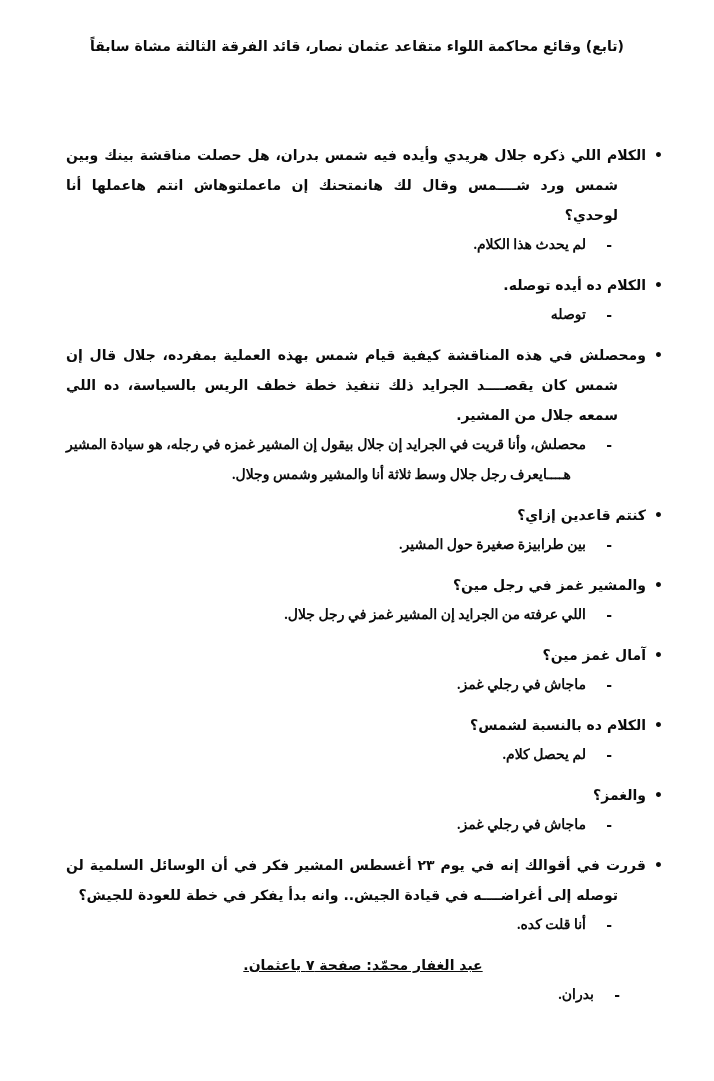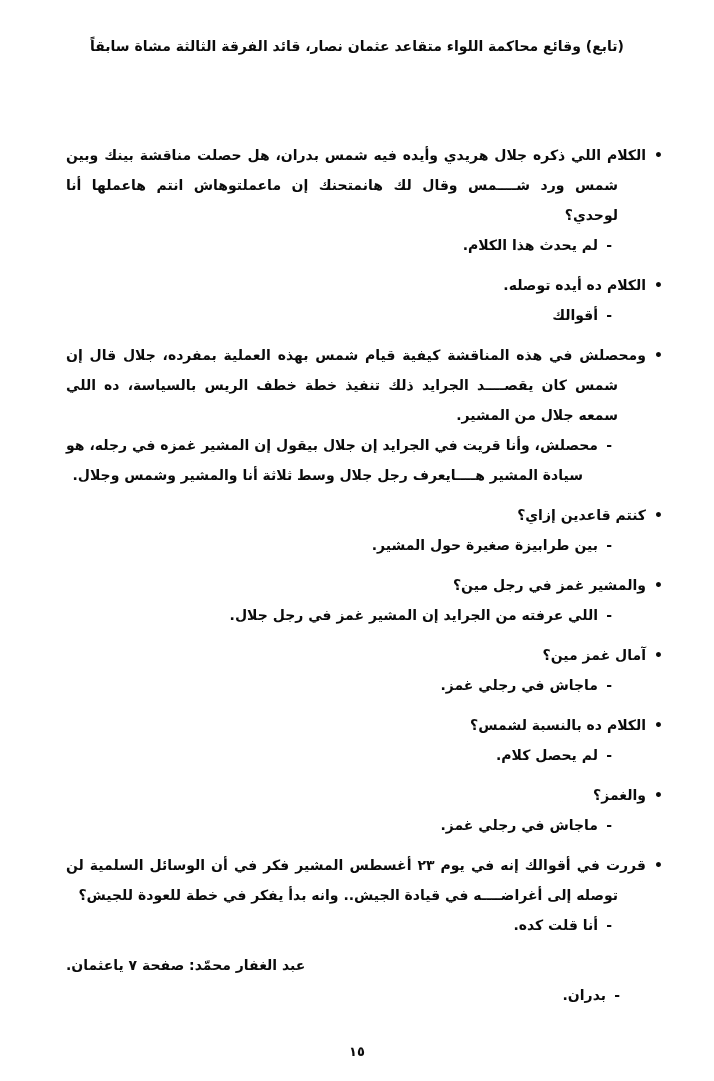--- a/index.html
+++ b/index.html
@@ -32,22 +32,22 @@
     padding:0 54px 0 66px;
     font-size:14px; line-height:30px;
   }
   .qa { margin-bottom:10px; }
   .qline { position:relative; }
   .bullet { position:absolute; right:-3px; top:0; }
   .qtext { margin-right:14px; padding-right:28px; text-indent:-28px; text-align:justify; }
   .aline { position:relative; margin-right:48px; }
   .aline.closing { margin-right:40px; }
   .dash { position:absolute; right:0; top:0; }
-  .atext { margin-right:14px; padding-right:15px; text-indent:-15px; text-align:justify; }
-  .speaker { text-align:left; }
+  .atext { margin-right:26px; padding-right:15px; text-indent:-15px; text-align:justify;font-family:Liberation Serif, serif; }
+  .speaker { text-align:center;text-decoration:underline; }
   .page-number {
     position:absolute; bottom:22px; left:0; right:0;
     text-align:center; font-size:13px;
   }
 </style>
 </head>
 <body>
 
 <div class="page">
 
@@ -67,21 +67,21 @@
       </div>
     </div>
 
     <div class="qa">
       <div class="qline">
         <span class="bullet">•</span>
         <div class="qtext">الكلام ده أيده توصله.</div>
       </div>
       <div class="aline">
         <span class="dash">-</span>
-        <div class="atext">أقوالك</div>
+        <div class="atext">توصله</div>
       </div>
     </div>
 
     <div class="qa">
       <div class="qline">
         <span class="bullet">•</span>
         <div class="qtext">ومحصلش في هذه المناقشة كيفية قيام شمس بهذه العملية بمفرده، جلال قال إن شمس كان يقصــــد الجرايد ذلك تنفيذ خطة خطف الريس بالسياسة، ده اللي سمعه جلال من المشير.</div>
       </div>
       <div class="aline">
         <span class="dash">-</span>
@@ -158,15 +158,14 @@
     <div class="qa">
       <div class="speaker">عبد الغفار محمّد: صفحة ٧ ياعثمان.</div>
       <div class="aline closing">
         <span class="dash">-</span>
         <div class="atext">بدران.</div>
       </div>
     </div>
 
   </div>
 
-  <div class="page-number">١٥</div>
 
 </div>
 
 </body></html>

